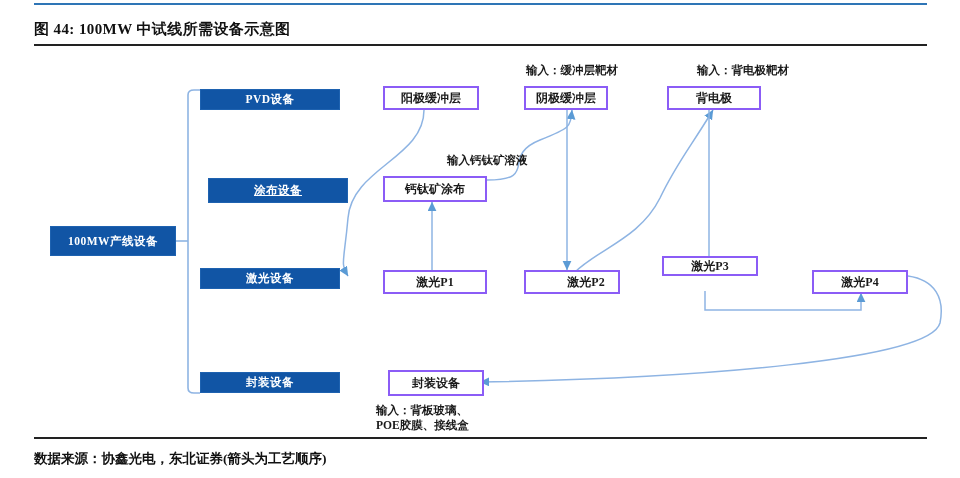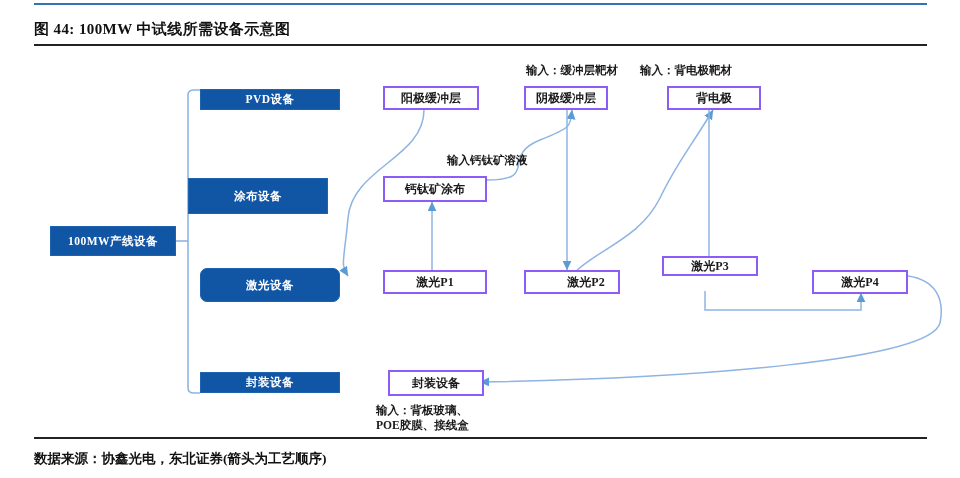--- a/index.html
+++ b/index.html
@@ -151,24 +151,24 @@
     <path d="M908,228 C935,232 945,250 940,275 C930,312 700,330 480,334" stroke="#8eb4e3" stroke-width="1.5" fill="none" marker-end="url(#arrow)"></path>
   </svg>
 
   <div class="node solid" style="left:50px; top:178px; width:126px; height:30px;align-items:center;">
     <span>100MW产线设备</span>
   </div>
 
   <div class="node solid" style="left:200px; top:41px; width:140px; height:21px;">
     <span>PVD设备</span>
   </div>
-  <div class="node solid" style="left:188px; top:130px; width:140px; height:36px;">
+  <div class="node solid" style="left:208px; top:130px; width:140px; height:25px;text-decoration:underline;">
     <span>涂布设备</span>
   </div>
-  <div class="node solid" style="left:200px; top:220px; width:140px; height:34px;border-radius:7px;">
+  <div class="node solid" style="left:200px; top:220px; width:140px; height:21px;">
     <span>激光设备</span>
   </div>
   <div class="node solid" style="left:200px; top:324px; width:140px; height:21px;">
     <span>封装设备</span>
   </div>
 
   <div class="node outline" style="left:383px; top:38px; width:96px; height:24px;">
     <span>阳极缓冲层</span>
   </div>
   <div class="node outline" style="left:524px; top:38px; width:84px; height:24px;">
@@ -193,21 +193,21 @@
   </div>
   <div class="node outline" style="left:812px; top:222px; width:96px; height:24px;">
     <span>激光P4</span>
   </div>
 
   <div class="node outline" style="left:388px; top:322px; width:96px; height:26px;">
     <span>封装设备</span>
   </div>
 
   <div class="note center" style="left:512px; top:15px; width:120px;">输入：缓冲层靶材</div>
-  <div class="note center" style="left:624px; top:15px; width:124px;">输入：背电极靶材</div>
+  <div class="note center" style="left:681px; top:15px; width:124px;">输入：背电极靶材</div>
   <div class="note" style="left:447px; top:105px; width:130px;">输入钙钛矿溶液</div>
   <div class="note" style="left:376px; top:355px; width:160px;">输入：背板玻璃、
 POE胶膜、接线盒</div>
 
 </div>
 
 <div class="footer-rule"></div>
 <div class="footer-text">数据来源：协鑫光电，东北证券(箭头为工艺顺序)</div>
 
 </body></html>

